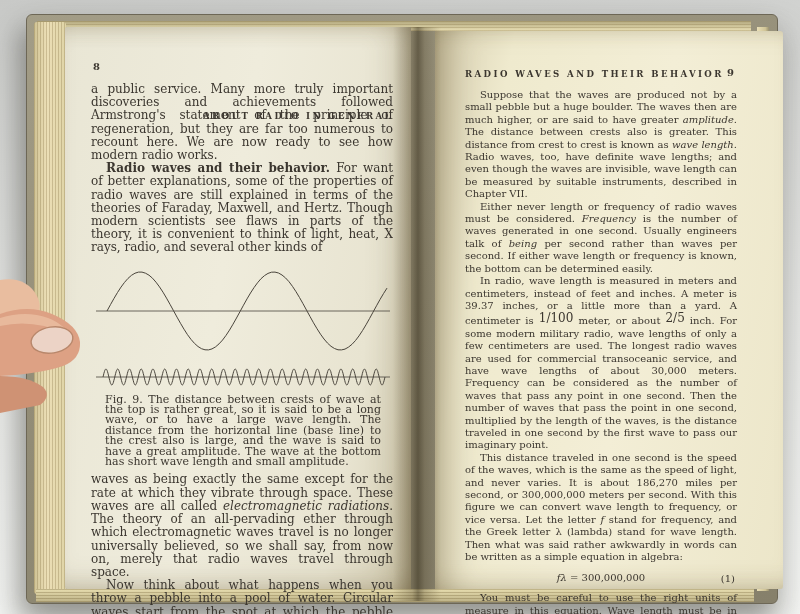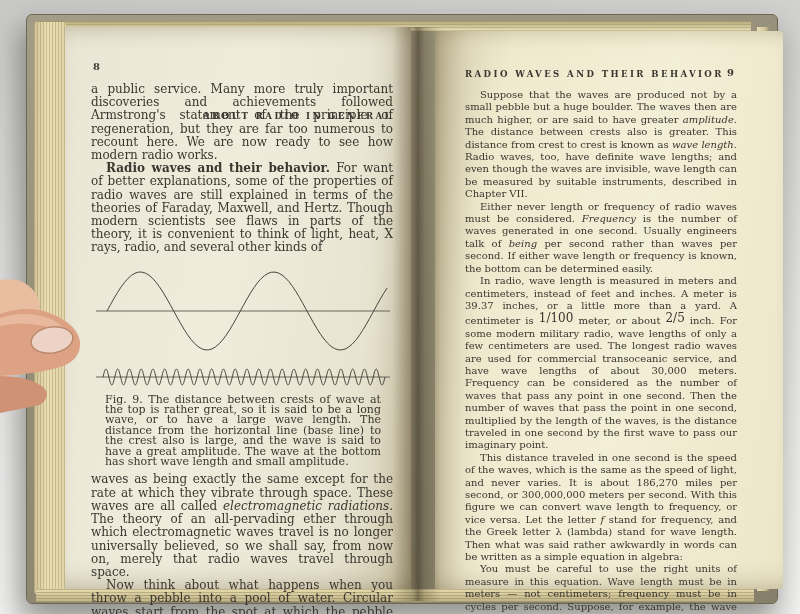--- a/index.html
+++ b/index.html
@@ -89,20 +89,21 @@
     <div class="page page-right">
       <div class="page-head">
         <span class="running-head">RADIO WAVES AND THEIR BEHAVIOR</span>
         <span class="folio">9</span>
       </div>
       <p class="body indent"><span>Suppose that the waves are produced not by a small pebble but a huge boulder.  The waves then are much higher, or are said to have greater </span><i>amplitude</i><span>.  The distance between crests also is greater.  This distance from crest to crest is known as </span><i>wave length</i><span>.  Radio waves, too, have definite wave lengths; and even though the waves are invisible, wave length can be measured by suitable instruments, described in Chapter VII.</span></p>
       <p class="body indent"><span>Either never length or frequency of radio waves must be considered.  </span><i>Frequency</i><span> is the number of waves generated in one second.  Usually engineers talk of </span><i>being</i><span> per second rather than waves per second.  If either wave length or frequency is known, the bottom can be determined easily.</span></p>
       <p class="body indent"><span>In radio, wave length is measured in meters and centimeters, instead of feet and inches.  A meter is 39.37 inches, or a little more than a yard.  A centimeter is </span><span class="sfrac">1/100</span><span> meter, or about </span><span class="sfrac">2/5</span><span> inch.  For some modern military radio, wave lengths of only a few centimeters are used.  The longest radio waves are used for commercial transoceanic service, and have wave lengths of about 30,000 meters.  Frequency can be considered as the number of waves that pass any point in one second.  Then the number of waves that pass the point in one second, multiplied by the length of the waves, is the distance traveled in one second by the first wave to pass our imaginary point.</span></p>
       <p class="body indent"><span>This distance traveled in one second is the speed of the waves, which is the same as the speed of light, and never varies.  It is about 186,270 miles per second, or 300,000,000 meters per second.  With this figure we can convert wave length to frequency, or vice versa.  Let the letter </span><i>f</i><span> stand for frequency, and the Greek letter λ (lambda) stand for wave length.  Then what was said rather awkwardly in words can be written as a simple equation in algebra:</span></p>
 
+      <div class="equation"><i>fλ</i><span> = 300,000,000</span><span class="tag">(1)</span></div>
 
       <p class="body indent">You must be careful to use the right units of measure in this equation.  Wave length must be in meters — not centimeters; frequency must be in cycles per second.  Suppose, for example, the wave length is ten meters, the frequency is</p>
 
     </div>
 
     <div class="gutter"></div>
   </div>
 
   <svg class="thumb-svg" width="92" height="150" viewBox="0 0 92 150">
     <path d="M0,8 Q26,4 37,24 Q44,38 33,50 L0,55 Z" fill="#e9bd9f"></path>

